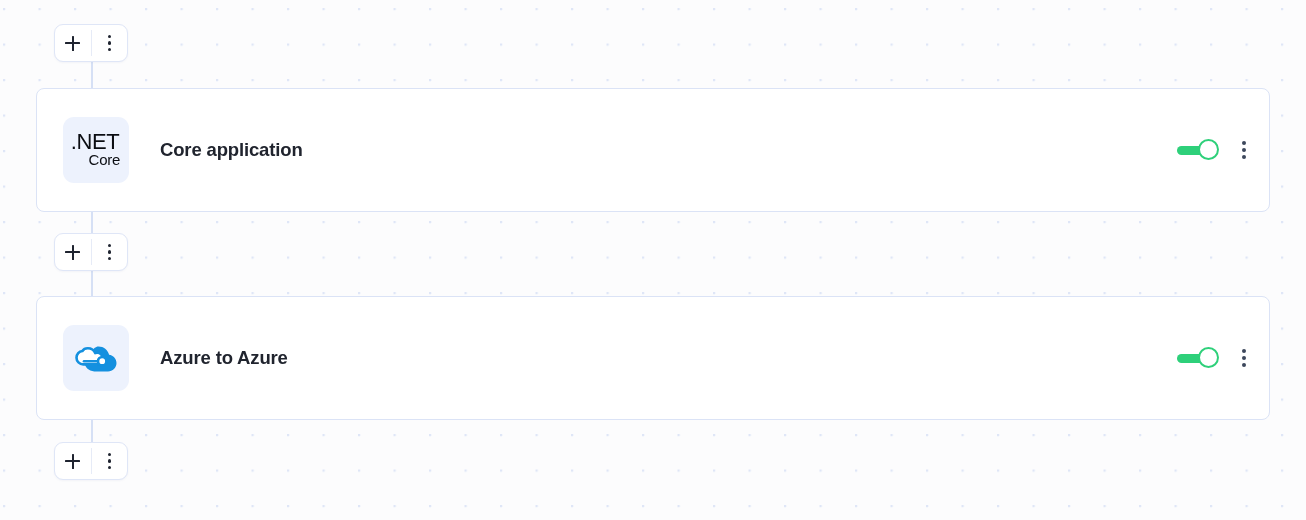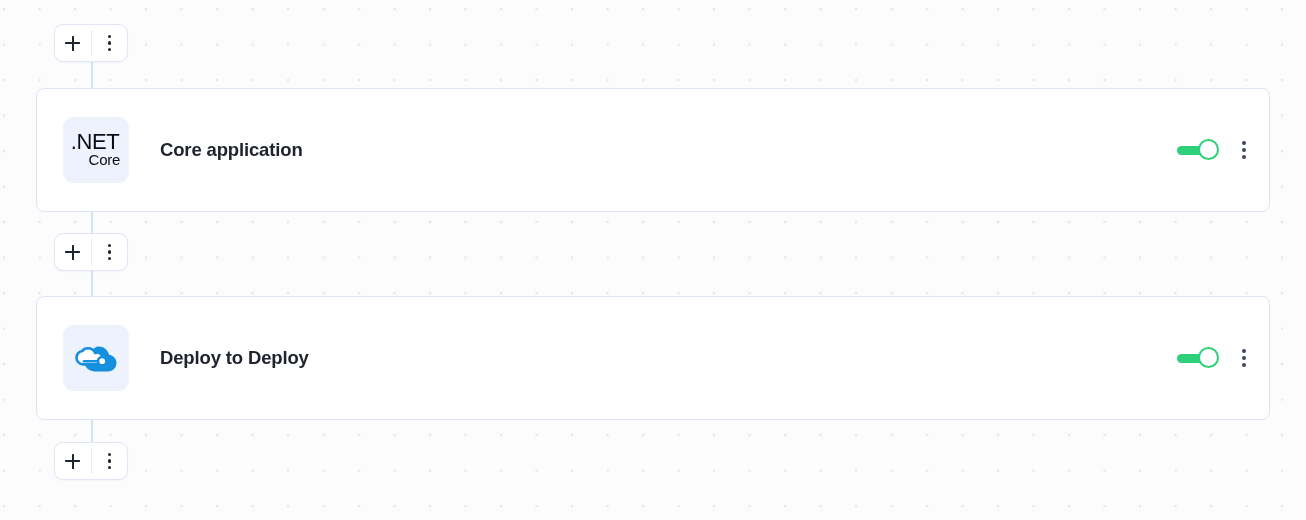--- a/index.html
+++ b/index.html
@@ -267,21 +267,21 @@
       <svg width="50" height="42" viewBox="0 0 50 42">
 
         <path d="M27.5 9.5c5.1 0 9.4 3.5 10.6 8.2 4.2.5 7.4 4 7.4 8.3 0 4.6-3.8 8.4-8.5 8.4H23.2c-5.4 0-9.8-4.4-9.8-9.8 0-4.6 3.2-8.5 7.5-9.5 1-3.3 3.7-5.6 6.6-5.6z" fill="#1490df"></path>
 
         <path d="M16.8 11.2c3.3 0 6.2 2 7.4 4.9.6-.2 1.3-.3 2-.3 3.2 0 5.8 2.6 5.8 5.8s-2.6 5.8-5.8 5.8H12.2c-3.7 0-6.7-3-6.7-6.7 0-3.4 2.6-6.3 5.9-6.7.9-1.6 2.9-2.8 5.4-2.8z" fill="#ffffff" stroke="#1490df" stroke-width="2.6" stroke-linejoin="round"></path>
 
         <line x1="13" y1="24.2" x2="29.5" y2="24.2" stroke="#1490df" stroke-width="2.6" stroke-linecap="round"></line>
         <circle cx="31.2" cy="24.2" r="4.2" fill="#ffffff" stroke="#1490df" stroke-width="2.6"></circle>
       </svg>
     </div>
-    <div class="step-title">Deploy to Deploy</div>
+    <div class="step-title">Azure to Azure</div>
     <div class="step-right">
       <div class="toggle">
         <span class="bar"></span>
         <span class="knob"></span>
       </div>
       <div class="card-kebab">
         <span class="kebab slate">
             <i></i>
             <i></i>
             <i></i>

